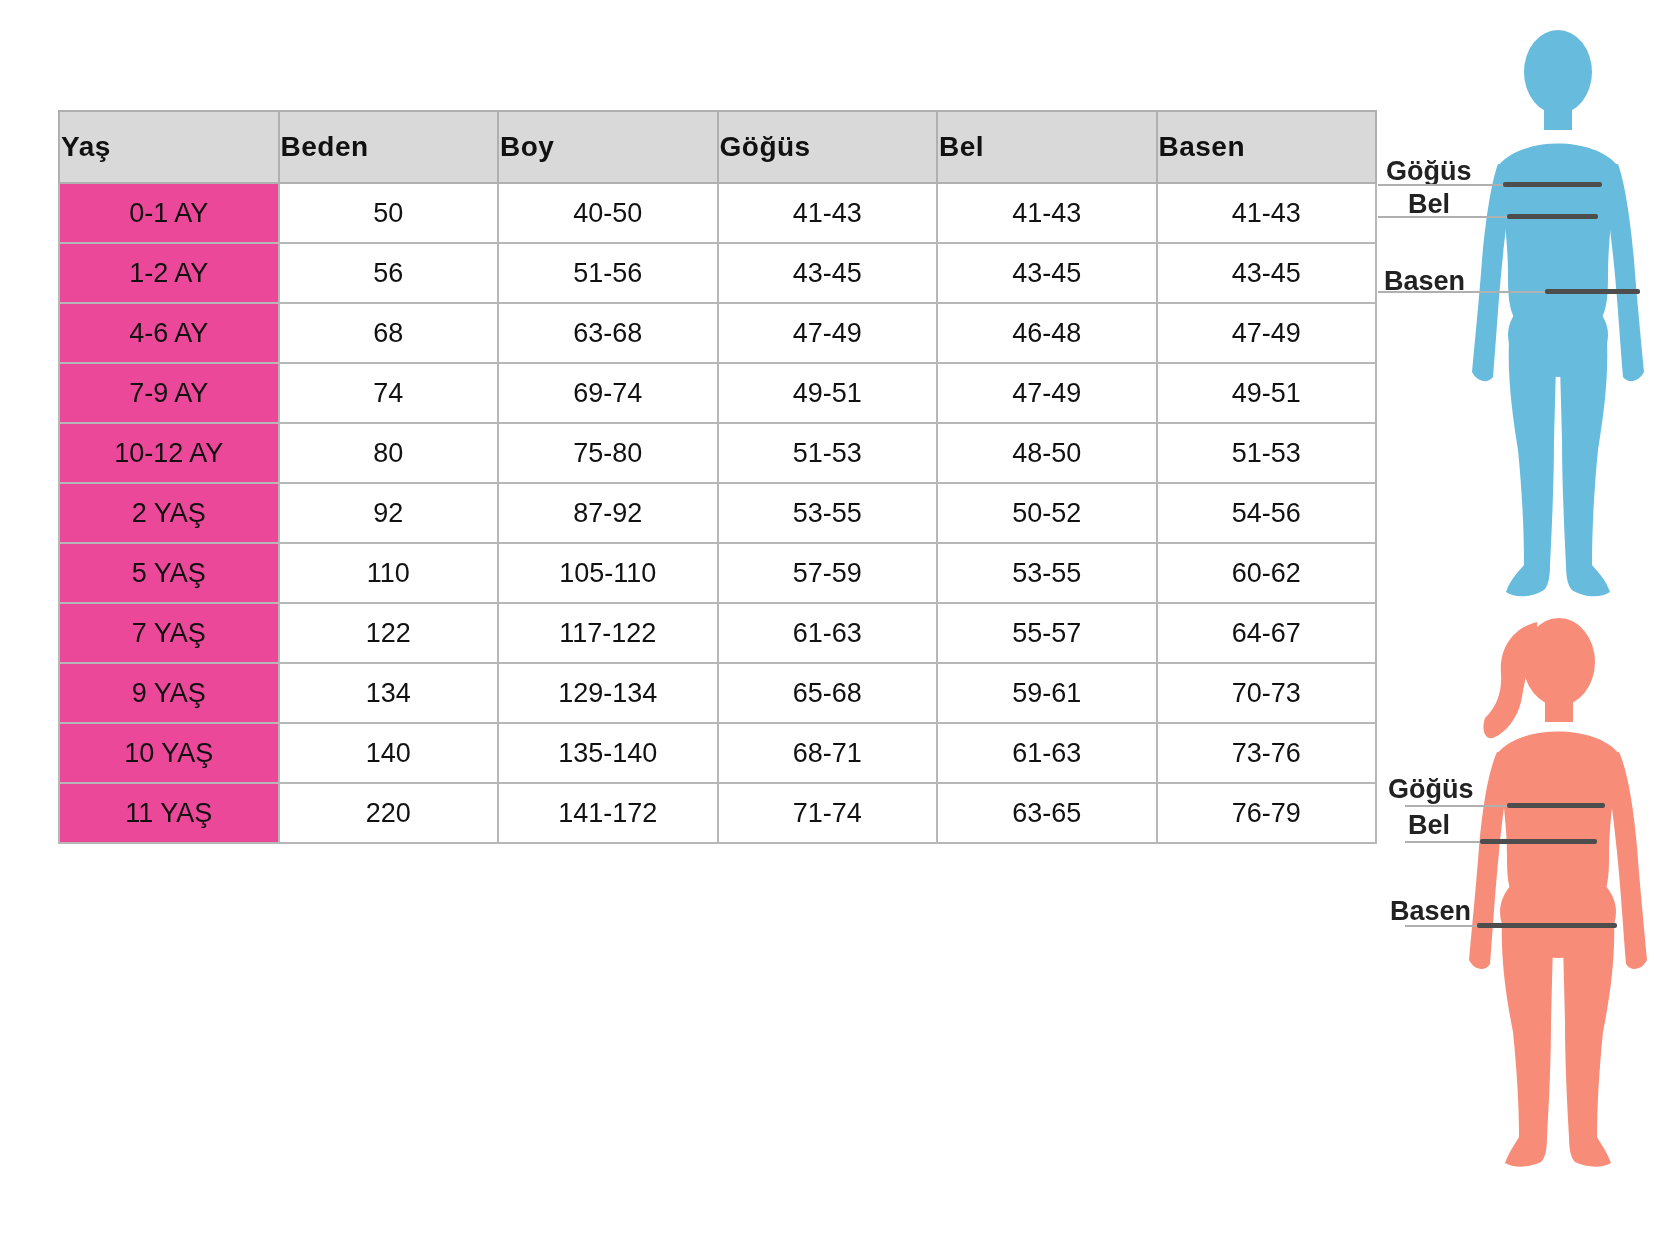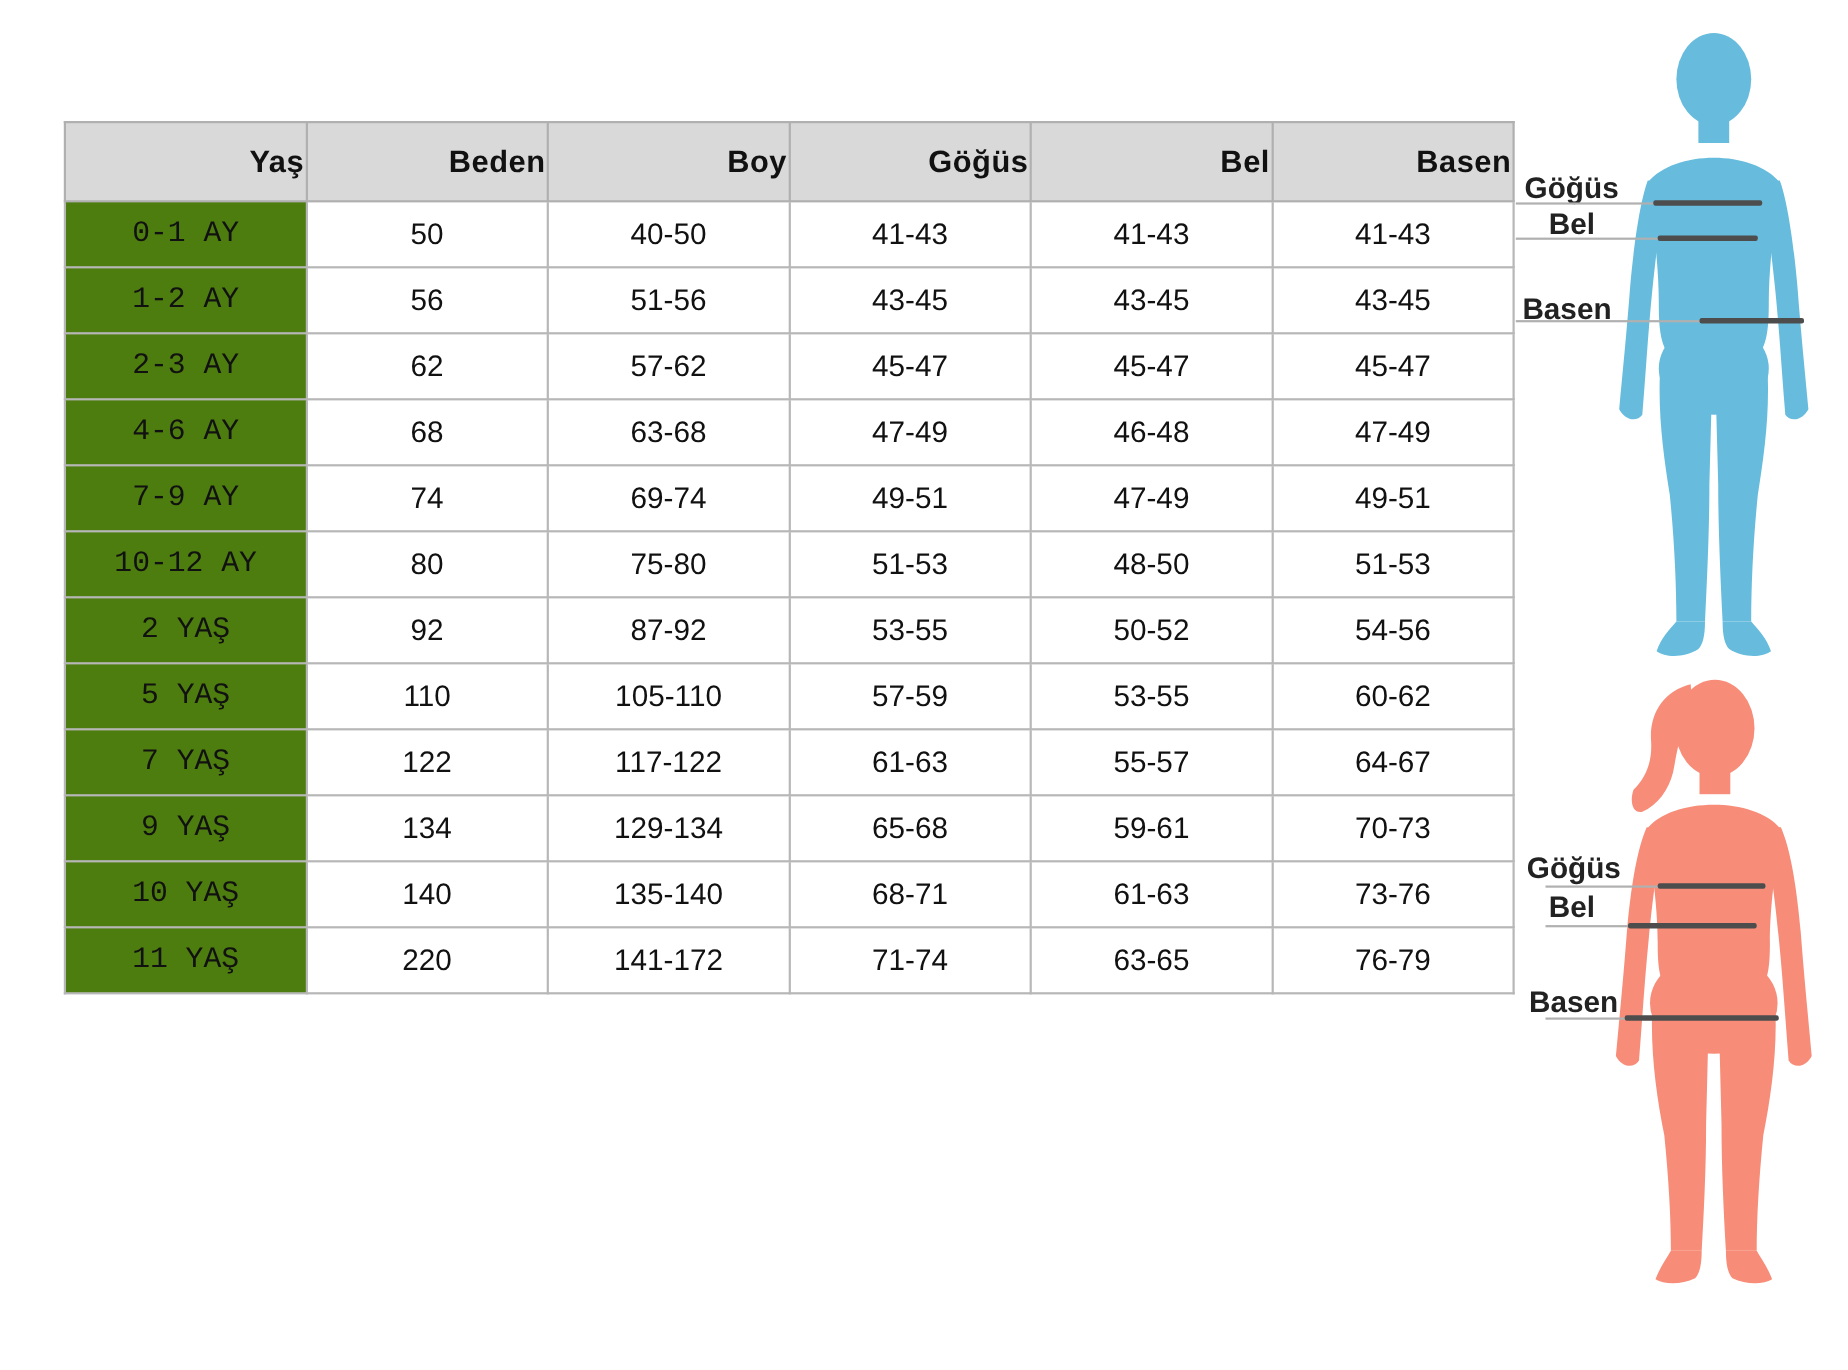--- a/index.html
+++ b/index.html
@@ -3,24 +3,24 @@
 <meta charset="utf-8">
 <style>
   html,body{margin:0;padding:0;background:#ffffff;}
   #canvas{position:relative;width:1680px;height:1245px;background:#ffffff;overflow:hidden;
           font-family:"Liberation Sans", sans-serif;color:#111;}
   
   table.size{position:absolute;left:58px;top:110px;width:1319px;
              border-collapse:collapse;table-layout:fixed;
              border:2px solid #8f8f8f;}
   table.size th{height:68px;background:#d9d9d9;font-weight:700;font-size:28px;
-                border:2px solid #b0b0b0;text-align:right;vertical-align:middle;letter-spacing:.5px;margin-top:20px;}
+                border:2px solid #b0b0b0;text-align:left;vertical-align:middle;letter-spacing:.5px;margin-top:20px;}
   table.size td{height:56px;background:#ffffff;font-size:27px;font-weight:400;
                 border:2px solid #b7b7b7;text-align:center;vertical-align:middle;}
-  table.size td.rowhead{background:#4d7c0f;font-family:Liberation Mono, monospace;}
+  table.size td.rowhead{background:#ec4899;}
   
   .m-label{position:absolute;font-weight:700;font-size:27px;color:#222;white-space:nowrap;line-height:1;}
   .m-line{position:absolute;height:2px;background:#b0b0b0;}
   .m-bar{position:absolute;height:5px;background:#4d4d4d;border-radius:2px;}
   .fig{position:absolute;}
 </style>
 </head>
 <body>
 
 <div id="canvas">
@@ -45,28 +45,20 @@
           <td>41-43</td>
           <td>41-43</td>
         </tr>
         <tr>
           <td class="rowhead">1-2 AY</td>
           <td>56</td>
           <td>51-56</td>
           <td>43-45</td>
           <td>43-45</td>
           <td>43-45</td>
-        </tr>
-        <tr>
-          <td class="rowhead">2-3 AY</td>
-          <td>62</td>
-          <td>57-62</td>
-          <td>45-47</td>
-          <td>45-47</td>
-          <td>45-47</td>
         </tr>
         <tr>
           <td class="rowhead">4-6 AY</td>
           <td>68</td>
           <td>63-68</td>
           <td>47-49</td>
           <td>46-48</td>
           <td>47-49</td>
         </tr>
         <tr>

